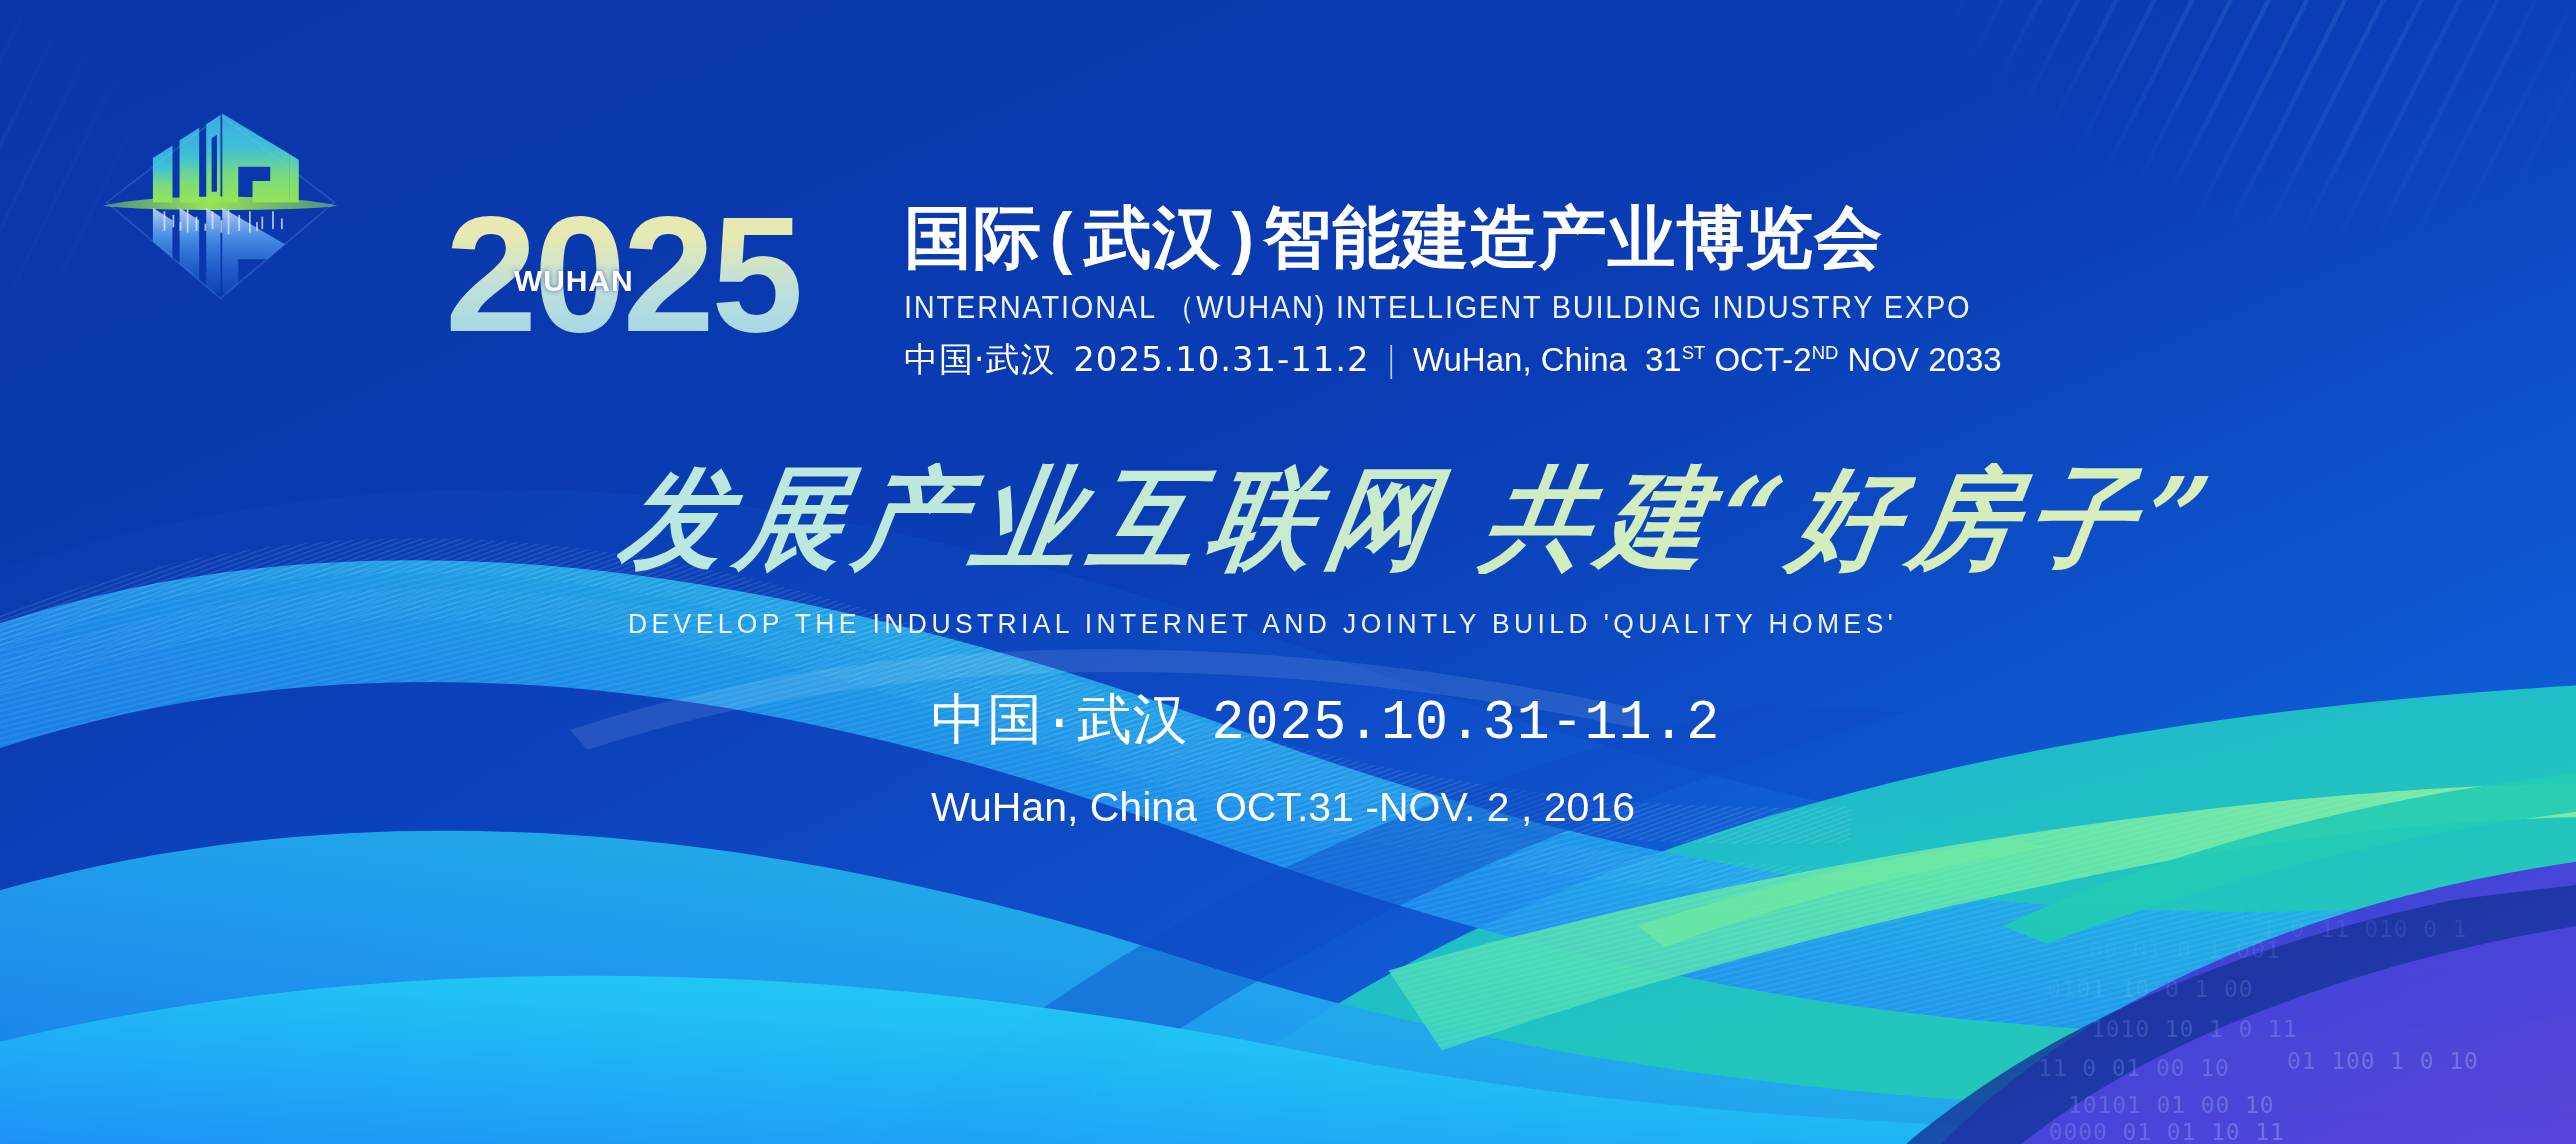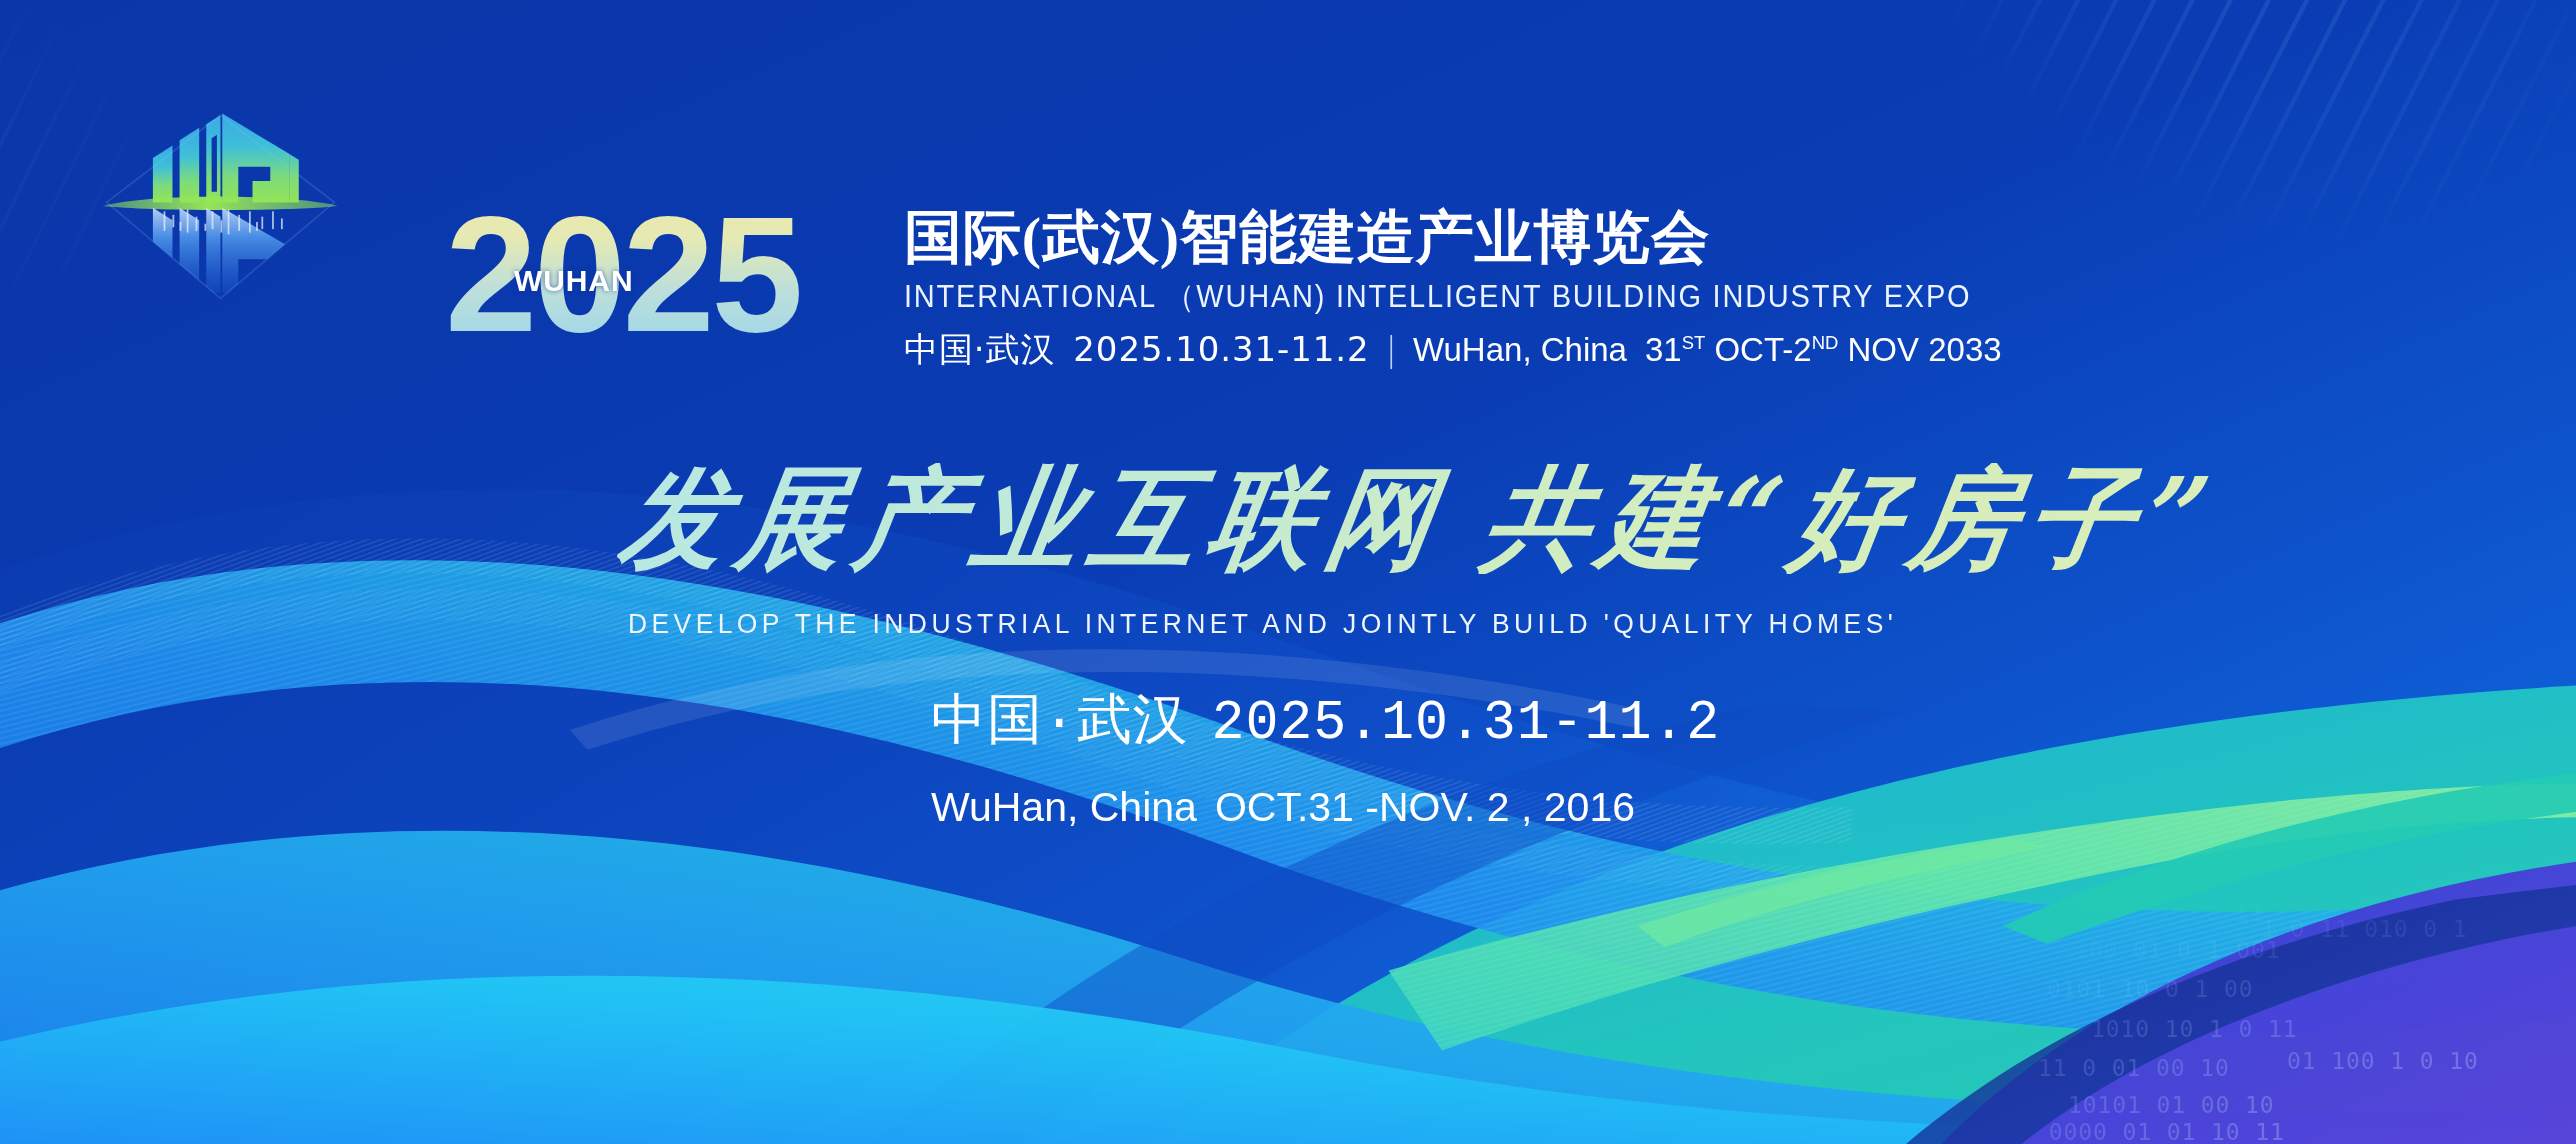--- a/index.html
+++ b/index.html
@@ -92,24 +92,24 @@
   }
   .wuhan{
     position:absolute;left:69px;bottom:48px;
     font-size:30px;font-weight:700;letter-spacing:0.9px;
     color:#ffffff;
     text-shadow:0 0 5.3px rgba(10,50,140,.65);
   }
 
   .title-col{position:absolute;left:904px;top:207px;}
   .cn-title{
-    font-size:58px;line-height:1.06;font-weight:700;
+    font-size:68px;line-height:1.06;font-weight:700;
     color:#ffffff;letter-spacing:0.9px;
     white-space:nowrap;
-    font-family:Liberation Serif, serif;
+    font-family:Liberation Mono, monospace;
   }
   .en-title{
     margin-top:12.5px;
     font-size:31px;line-height:1;
     color:#eaf3ff;font-weight:400;
     letter-spacing:1.9px;
     white-space:nowrap;
     transform:scaleX(.935);transform-origin:left center;
     font-family:"Liberation Sans","DejaVu Sans",sans-serif;
   }

